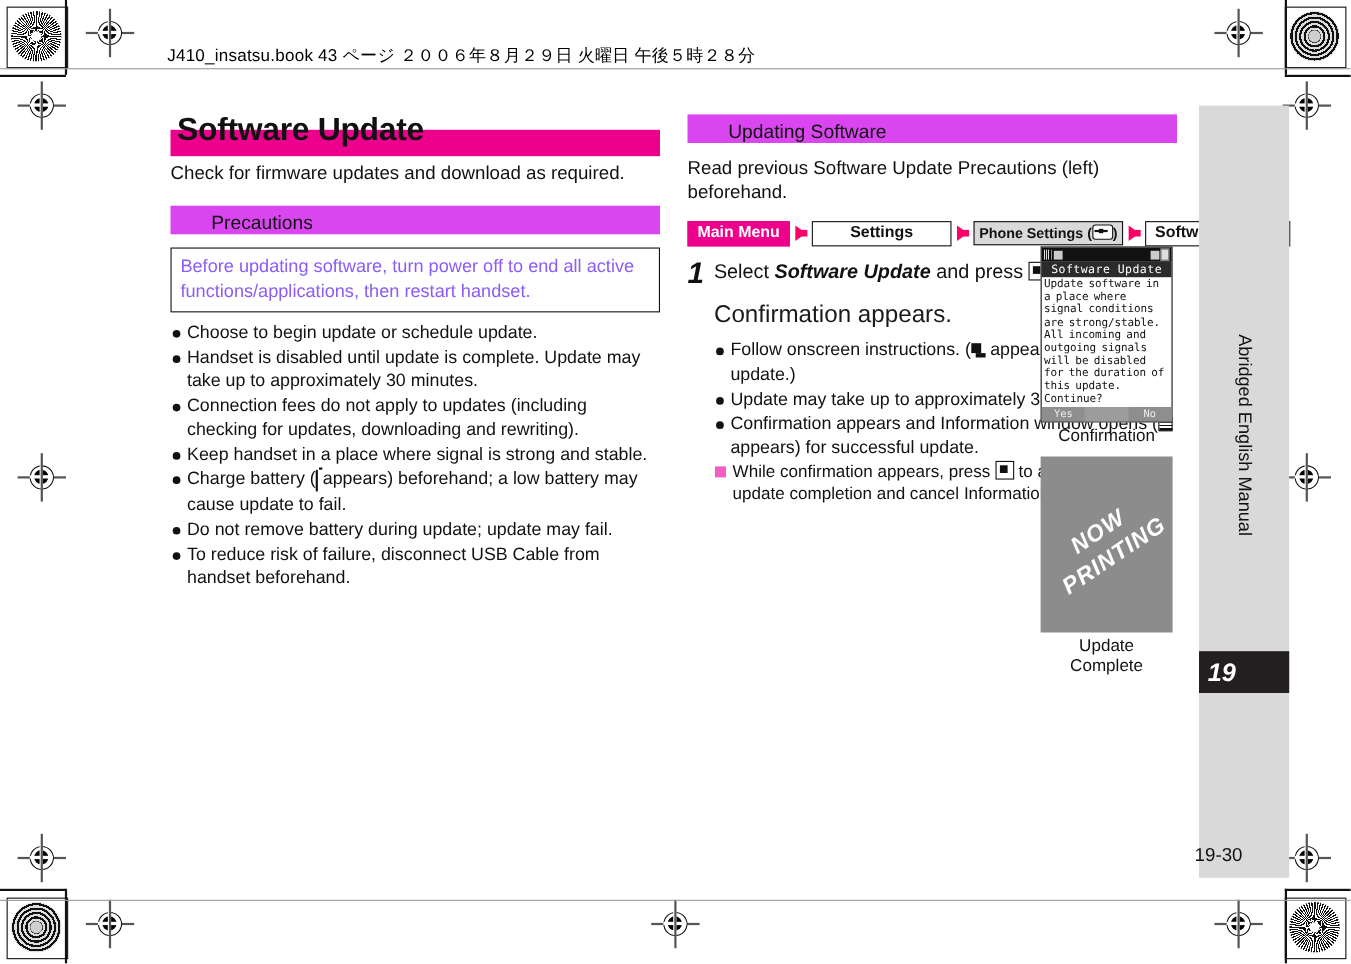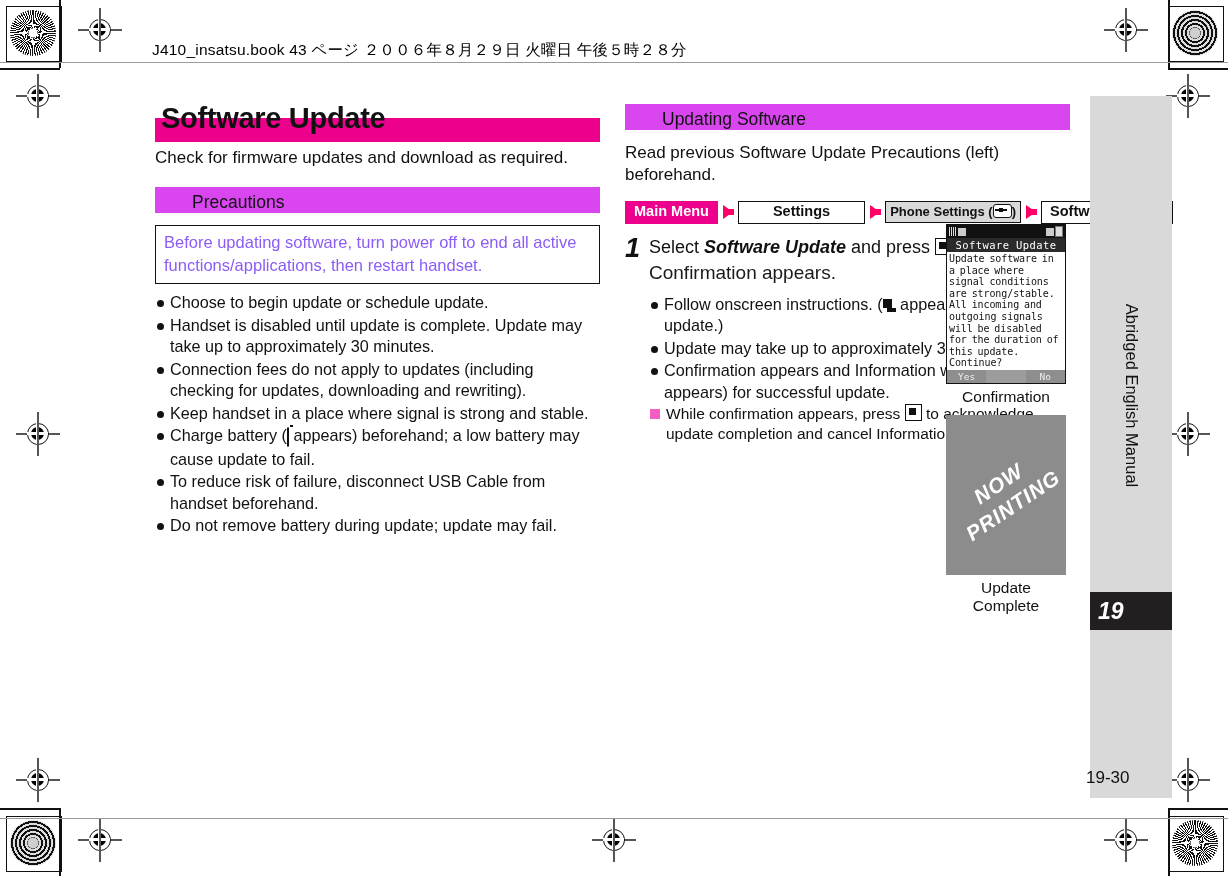--- a/index.html
+++ b/index.html
@@ -254,21 +254,21 @@
     color: #111;
     line-height: .95;
   }
   .step-body { flex: 1 1 auto; width: 290px; }
   .step-title {
     font-size: 18px;
     line-height: 1.28;
     color: #111;
   }
   .step-title em { font-style: italic; font-weight: 700; }
-  .step-sub { font-size: 19px; line-height: 1.3; margin-top: 2px; }
+  .step-sub { font-size: 22px; line-height: 1.3; margin-top: 13px; }
 
   ul.blist.tight li { font-size: 16.2px; }
   ul.sqlist { list-style: none; margin: 0; padding: 0; }
   ul.sqlist li {
     position: relative;
     padding-left: 17px;
     font-size: 15.5px;
     line-height: 1.3;
     color: #111;
   }
@@ -484,22 +484,22 @@
   </div>
 
   <div class="callout">Before updating software, turn power off to end all active functions/applications, then restart handset.</div>
 
   <ul class="blist">
     <li>Choose to begin update or schedule update.</li>
     <li>Handset is disabled until update is complete. Update may take up to approximately 30 minutes.</li>
     <li>Connection fees do not apply to updates (including checking for updates, downloading and rewriting).</li>
     <li>Keep handset in a place where signal is strong and stable.</li>
     <li><span>Charge battery (</span><span class="ico-batt"></span><span> appears) beforehand; a low battery may cause update to fail.</span></li>
+    <li>Do not remove battery during update; update may fail.</li>
     <li>To reduce risk of failure, disconnect USB Cable from handset beforehand.</li>
-    <li>Do not remove battery during update; update may fail.</li>
   </ul>
 </div>
 
 <div class="col-right">
 
   <div class="sec-head" style="margin-top:0;">
     <div class="blk"></div>
     <div class="lbl">Updating Software</div>
   </div>
 

